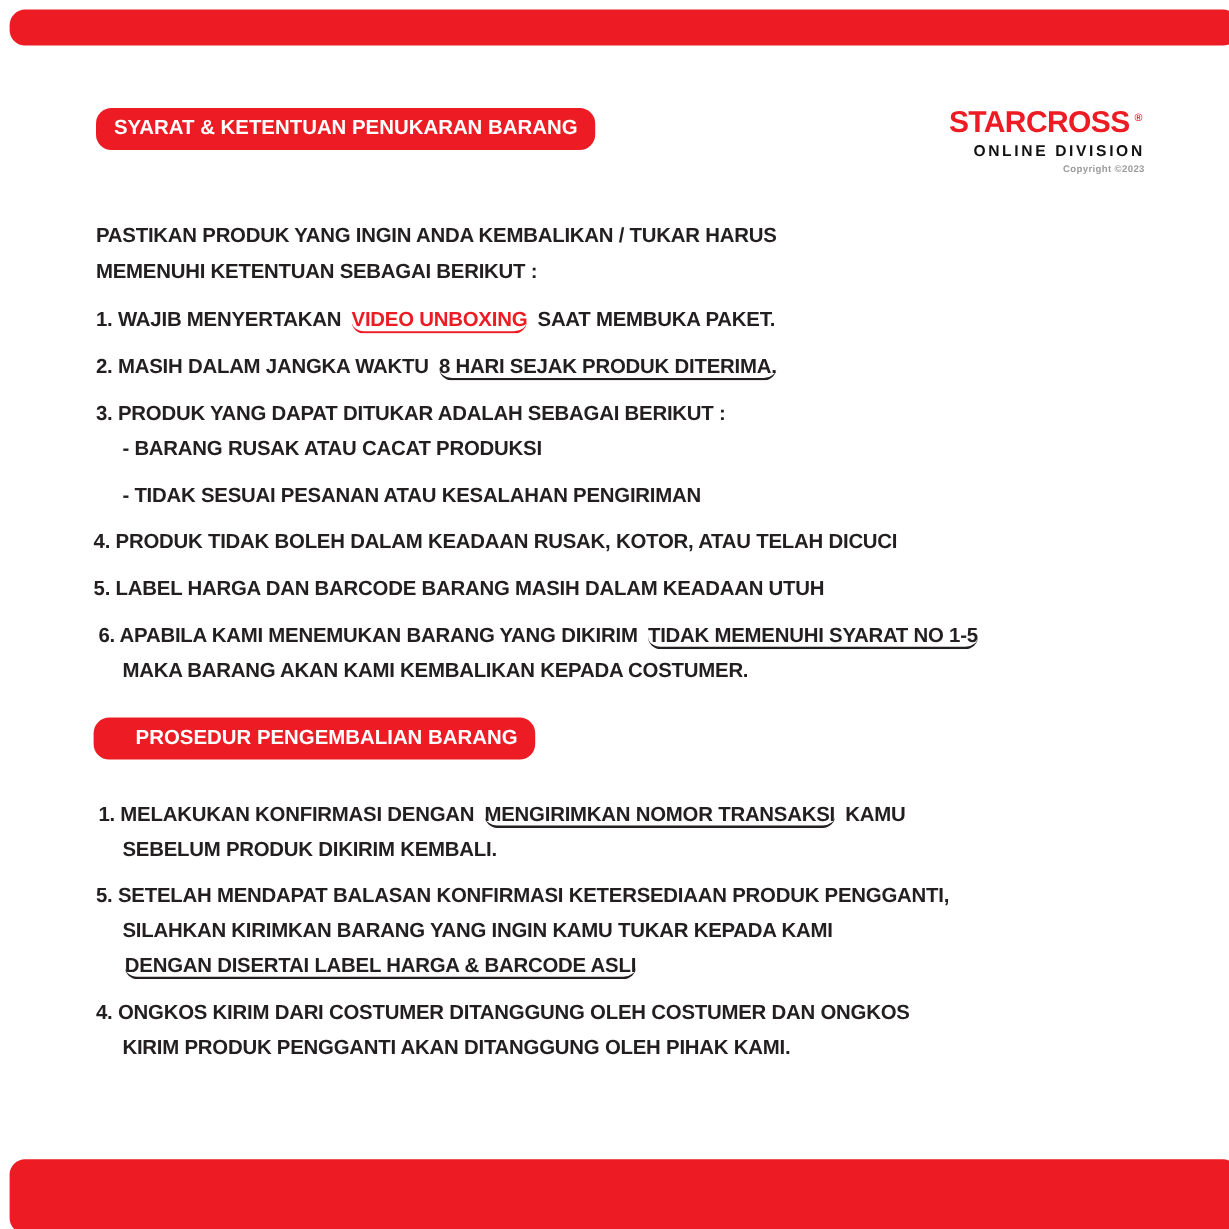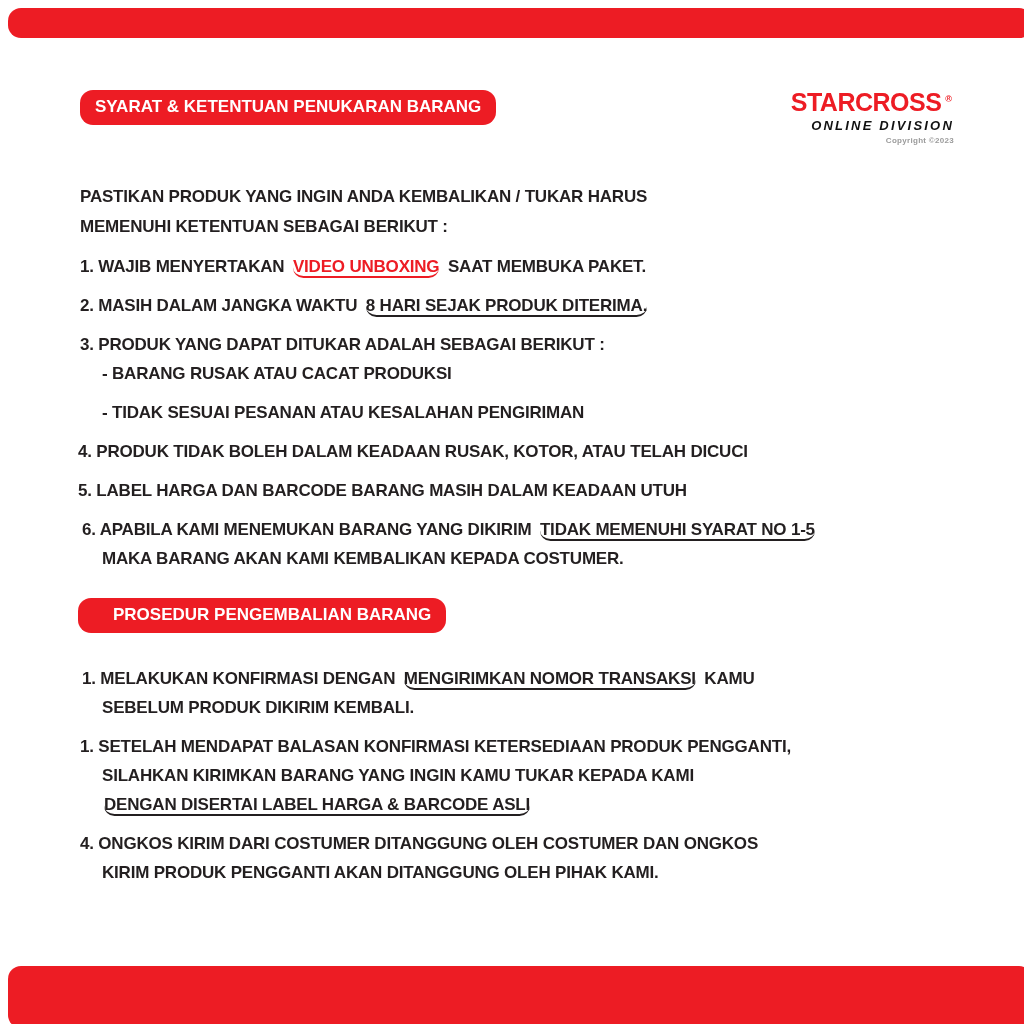--- a/index.html
+++ b/index.html
@@ -56,21 +56,20 @@
     font-size:9px;
     vertical-align:super;
     letter-spacing:0;
   }
   .division{
     font-size:13px;
     font-weight:700;
     color:#111111;
     letter-spacing:2.2px;
     margin-top:4px;
-    font-style:italic;
   }
   .copyright{
     font-size:8px;
     font-weight:700;
     color:#9B9B9B;
     letter-spacing:0.3px;
     margin-top:5px;
   }
   .intro{
     margin-top:34px;
@@ -147,21 +146,21 @@
       <span>PROSEDUR PENGEMBALIAN BARANG</span>
     </div>
 
     <p class="item first-after-badge">
       <span class="line"><span>1. MELAKUKAN KONFIRMASI DENGAN </span><span class="u">MENGIRIMKAN NOMOR TRANSAKSI</span><span> KAMU</span></span>
       <span class="line cont">SEBELUM PRODUK DIKIRIM KEMBALI.</span>
     </p>
 
 
     <p class="item">
-      <span class="line">1. SETELAH MENDAPAT BALASAN KONFIRMASI KETERSEDIAAN PRODUK PENGGANTI,</span>
+      <span class="line">5. SETELAH MENDAPAT BALASAN KONFIRMASI KETERSEDIAAN PRODUK PENGGANTI,</span>
       <span class="line cont">SILAHKAN KIRIMKAN BARANG YANG INGIN KAMU TUKAR KEPADA KAMI</span>
       <span class="line cont"><span class="u">DENGAN DISERTAI LABEL HARGA &amp; BARCODE ASLI</span></span>
     </p>
 
     <p class="item">
       <span class="line">4. ONGKOS KIRIM DARI COSTUMER DITANGGUNG OLEH COSTUMER DAN ONGKOS</span>
       <span class="line cont">KIRIM PRODUK PENGGANTI AKAN DITANGGUNG OLEH PIHAK KAMI.</span>
     </p>
 
   </div>

